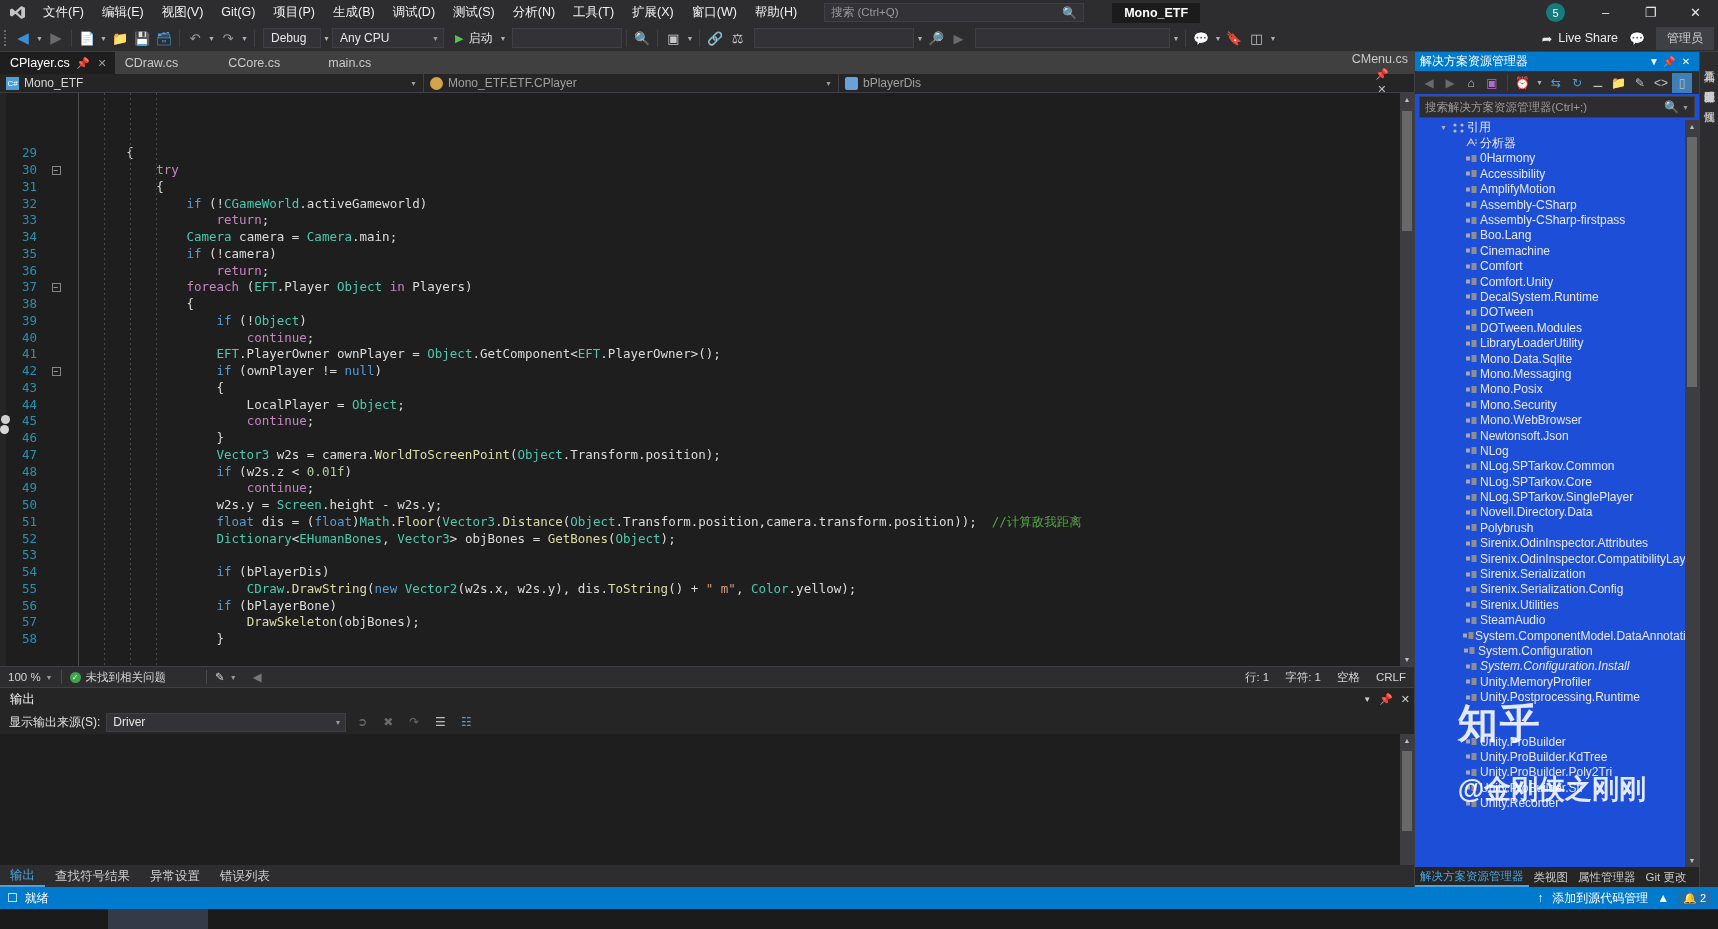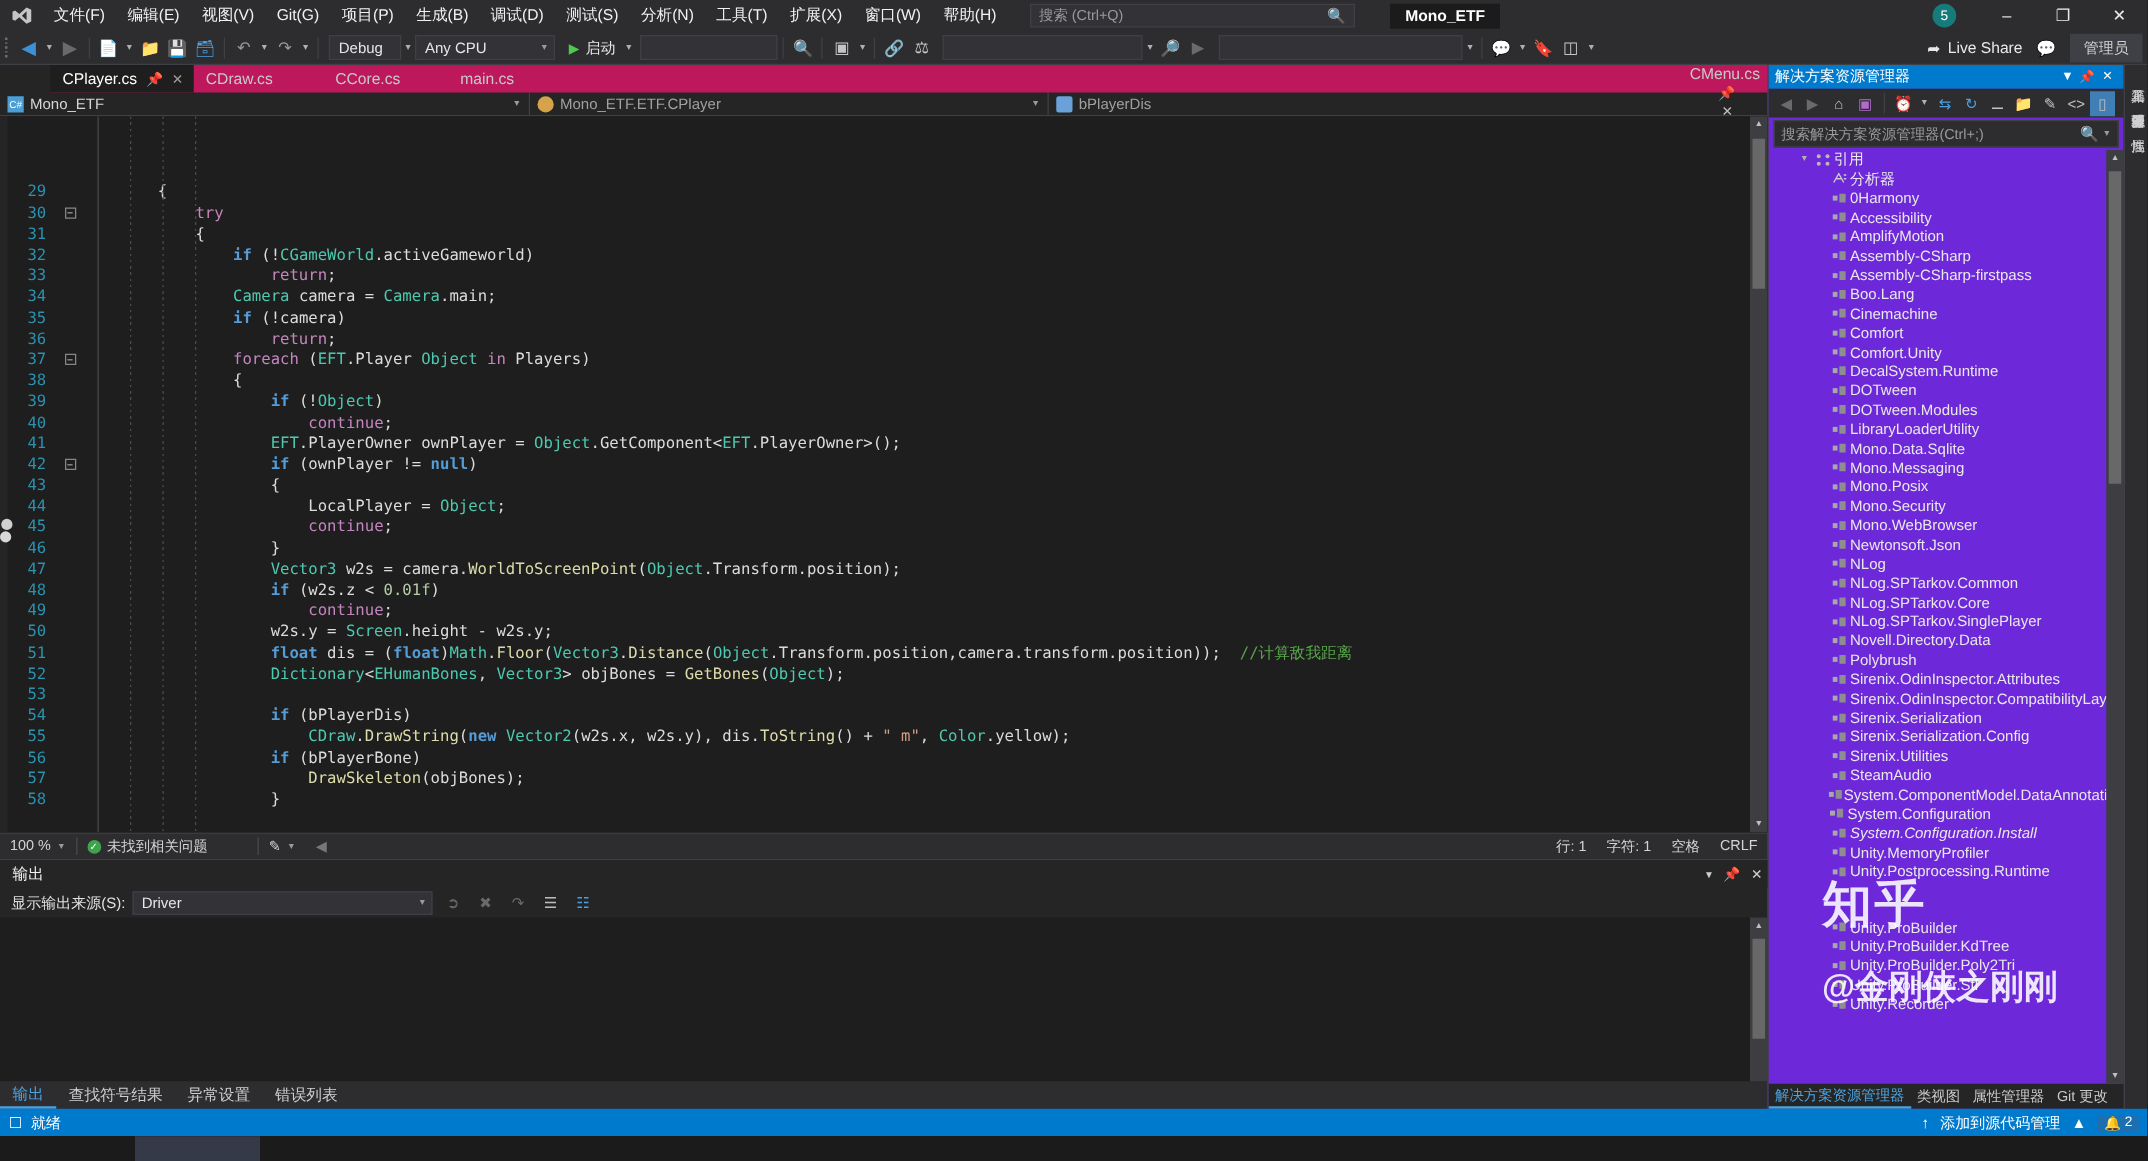--- a/index.html
+++ b/index.html
@@ -44,21 +44,21 @@
   .runbtn .tri { color:#4ec94e; font-size:11px; margin-right:5px; }
   .tb-blank { height:20px; background:#333337; border:1px solid #3f3f46; }
   .liveshare { display:flex; align-items:center; color:#e9e9e9; font-size:12.5px; gap:6px; padding:0 8px; }
   .adminbtn { background:#3f3f46; color:#cfcfcf; font-size:12px; padding:3px 11px; margin-left:8px; margin-right:4px; }
 
   
   .body { flex:1; display:flex; min-height:0; background:#252526; }
   .leftcol { flex:1; display:flex; flex-direction:column; min-width:0; }
 
   
-  .tabstrip { height:22px; background:#be185d; display:flex; align-items:flex-start; flex:none; position:relative;margin-left:40px; }
+  .tabstrip { height:22px; background:#404040; display:flex; align-items:flex-start; flex:none; position:relative; }
   .tab { height:22px; display:flex; align-items:center; padding:0 8px 0 10px; font-size:12.5px; color:#c9c9c9; gap:7px; }
   .tab.active { background:#1e1e1e; color:#ffffff; }
   .tab .pin, .tab .x { color:#9b9b9b; font-size:11px; }
   .tabstrip-right { position:absolute; right:0; bottom:0; height:22px; display:flex; align-items:center; gap:2px; padding-right:2px;flex-direction:column; }
   .tsr-ico { width:17px; height:20px; display:flex; align-items:center; justify-content:center; color:#bdbdbd; font-size:11px; }
 
   
   .crumbbar { height:19px; background:#252526; display:flex; align-items:center; flex:none;
               border-bottom:1px solid #3f3f46; font-size:12px; }
   .crumb { display:flex; align-items:center; height:19px; padding:0 6px; gap:5px; color:#d6d6d6; }
@@ -73,21 +73,21 @@
   .ln { display:flex; height:16.75px; align-items:center; }
   .lnum { width:46px; min-width:46px; text-align:right; padding-right:9px; color:#2b91af; font-size:12.5px;
           font-family:"DejaVu Sans Mono","Liberation Mono",monospace; }
   .fold { width:20px; min-width:20px; color:#9a9a9a; font-size:9px; display:flex; align-items:center; justify-content:center; }
   .foldbox { width:9px; height:9px; border:1px solid #868686; color:#c8c8c8; font-size:8px; line-height:7px; text-align:center; }
   .ctext { flex:1; color:#dcdcdc; }
   
   .guides { position:absolute; top:0; left:0; bottom:0; width:100%; pointer-events:none; }
   .g { position:absolute; top:0; bottom:0; width:1px; background:repeating-linear-gradient(to bottom,#4a4a4a 0 2px,transparent 2px 5px); }
   .g2 { position:absolute; top:0; bottom:0; width:1px; background:#4a4a4a; }
-  .kw   { color:#569cd6;font-weight:bold; } .kw2 { color:#c586c0; } .typ { color:#4ec9b0; }
+  .kw   { color:#569cd6; } .kw2 { color:#c586c0; } .typ { color:#4ec9b0; }
   .str  { color:#d69d85; } .num { color:#b5cea8; } .cmt { color:#57a64a; }
   .fn   { color:#dcdcaa; }
 
   
   .vscroll { width:14px; background:#3e3e42; position:relative; flex:none; }
   .vthumb { position:absolute; left:2px; width:10px; background:#686868; }
   .vsarrow { height:13px; display:flex; align-items:center; justify-content:center; color:#c0c0c0; font-size:7px; }
   .marginline { position:absolute; left:0; top:0; bottom:0; width:6px; background:#252526; }
   .bkmark { position:absolute; left:1px; width:9px; height:9px; border-radius:50%; background:#d0d0d0; }
 
@@ -109,21 +109,21 @@
   .srccombo { width:240px; height:19px; background:#333337; border:1px solid #3f3f46;
               display:flex; align-items:center; padding:0 4px 0 6px; font-size:12px; color:#e6e6e6; }
   .oti { width:20px; height:20px; display:flex; align-items:center; justify-content:center; color:#bdbdbd; font-size:12px; }
   .outbody { flex:1; background:#1e1e1e; display:flex; min-height:0; }
   .outtext { flex:1; }
   .outtabs { height:22px; display:flex; align-items:center; gap:0; background:#2d2d30; flex:none; }
   .otab { padding:0 10px; height:22px; display:flex; align-items:center; font-size:12.5px; color:#cfcfcf; }
   .otab.active { color:#4aa3df; border-bottom:2px solid #4aa3df; }
 
   
-  .rightcol { width:285px; flex:none; display:flex; flex-direction:column; background:#6d28d9; border-left:1px solid #3f3f46; }
+  .rightcol { width:285px; flex:none; display:flex; flex-direction:column; background:#1d4ed8; border-left:1px solid #3f3f46; }
   .sehead { height:19px; background:#007acc; display:flex; align-items:center; padding:0 5px; color:#fff; font-size:12px; }
   .sehead .ht { flex:1; }
   .sehead .hi { width:16px; text-align:center; font-size:10px; }
   .setools { height:23px; display:flex; align-items:center; gap:1px; padding-left:4px; background:#2d2d30; }
   .seti { width:20px; height:20px; display:flex; align-items:center; justify-content:center; color:#c2c2c2; font-size:12px; }
   .sesearch { height:22px; margin:2px 4px 2px 4px; background:#2d2d30; border:1px solid #3f3f46;
               display:flex; align-items:center; padding:0 5px; }
   .sesearch .p { flex:1; color:#9a9a9a; font-size:11.5px; }
   .setree { flex:1; overflow:hidden; position:relative; font-size:12px; }
   .trow { height:15.4px; display:flex; align-items:center; color:#e8e8e8; white-space:nowrap; }

